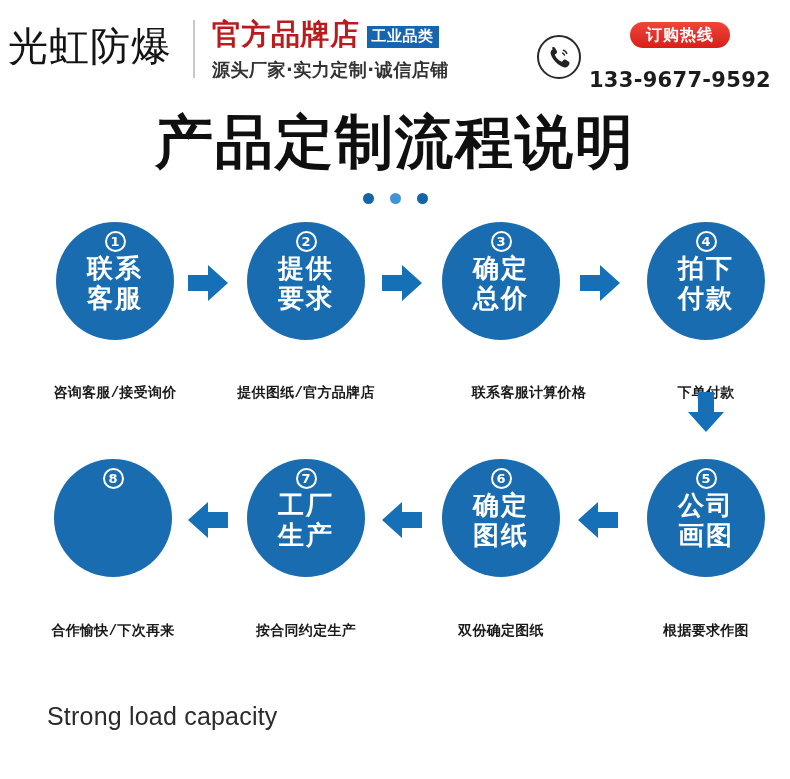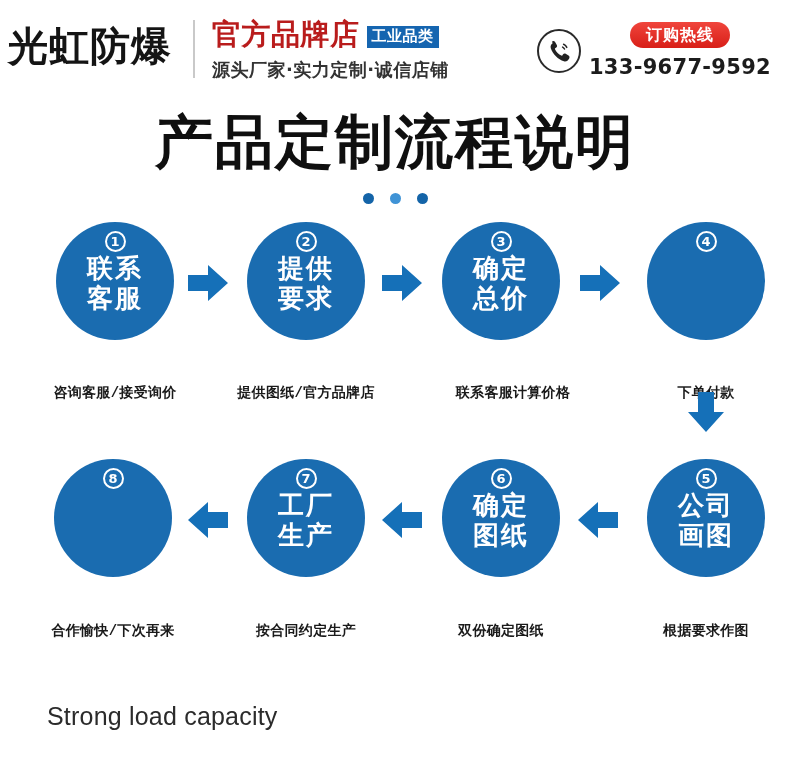--- a/index.html
+++ b/index.html
@@ -20,21 +20,21 @@
     width: 790px;
     height: 100px;
   }
 
   .brand-logo {
     position: absolute;
     left: 8px;
     top: 22px;
     font-family: "DejaVu Sans", sans-serif;
     font-size: 40px;
-    font-weight: 700;
+    font-weight: 400;
     color: #141414;
     letter-spacing: 1px;
     line-height: 48px;
     white-space: nowrap;
   }
 
   .brand-divider {
     position: absolute;
     left: 193px;
     top: 20px;
@@ -119,21 +119,21 @@
     color: #ffffff;
     font-family: "DejaVu Sans", sans-serif;
     font-size: 16px;
     font-weight: 700;
     letter-spacing: 1px;
     line-height: 19px;
     white-space: nowrap;
   }
 
   .phone-number {
-    margin-top: 7px;
+    margin-top: 20px;
     font-family: "DejaVu Sans", sans-serif;
     font-size: 21px;
     font-weight: 700;
     color: #1c1c1c;
     letter-spacing: 0.3px;
     white-space: nowrap;
   }
 
   
   .main-title {
@@ -294,24 +294,26 @@
       </div>
     </div>
     <div class="caption" style="left: 306px; top: 352px; width: auto; text-align: left; padding-left: 0px; transform: translateX(-50%);">提供图纸/官方品牌店</div>
     <div class="node">
       <div class="circle" style="left: 442px; top: 222px; background: rgb(26, 108, 176);">
         <div class="num-badge">3</div>
         <div class="circle-label">确定
 总价</div>
       </div>
     </div>
-    <div class="caption" style="left: 511px; top: 352px; width: auto; text-align: center; padding-left: 4px; transform: translateX(-50%);">联系客服计算价格</div>
+    <div class="caption" style="left: 527px; top: 352px; width: auto; text-align: center; padding-left: 4px; transform: translateX(-50%);">联系客服计算价格</div>
     <div class="node">
       <div class="circle" style="left: 647px; top: 222px; background: rgb(26, 108, 176);">
         <div class="num-badge">4</div>
+        <div class="circle-label">拍下
+付款</div>
       </div>
     </div>
     <div class="caption" style="left: 706px; top: 352px; width: auto; text-align: left; padding-left: 0px; transform: translateX(-50%);">下单付款</div>
     <div class="node">
       <div class="circle" style="left: 647px; top: 459px; background: rgb(26, 108, 176);">
         <div class="num-badge">5</div>
         <div class="circle-label">公司
 画图</div>
       </div>
     </div>

